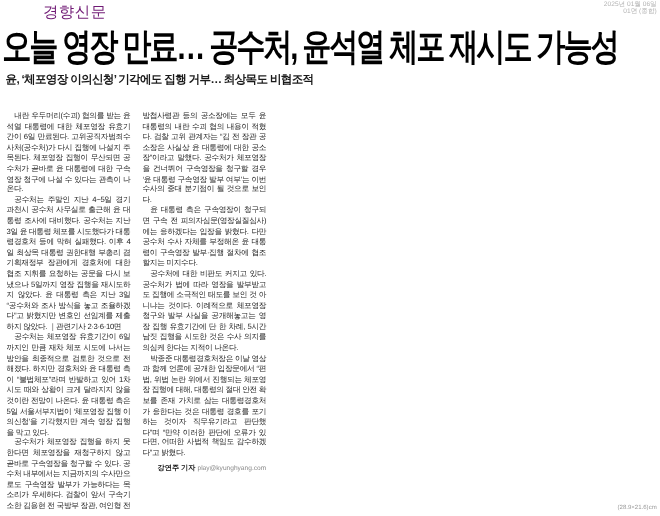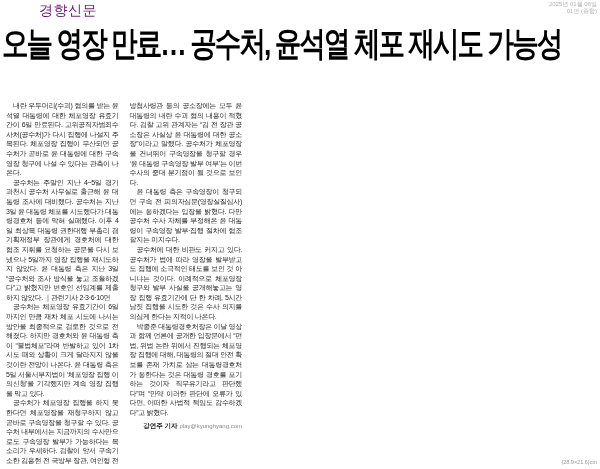--- a/index.html
+++ b/index.html
@@ -44,20 +44,21 @@
   <div class="dateline">
     <div>2025년 01월 06일</div>
     <div>01면 (종합)</div>
   </div>
 
   <div class="headline-wrap">
     <span class="headline">오늘 영장 만료… 공수처, 윤석열 체포 재시도 가능성</span>
   </div>
 
   <div class="subheads">
+      <div class="subhead">윤, ‘체포영장 이의신청’ 기각에도 집행 거부… 최상목도 비협조적</div>
     </div>
 
   <div class="body-cols">
     <div>
         <p class="para">내란 우두머리(수괴) 혐의를 받는 윤석열 대통령에 대한 체포영장 유효기간이 6일 만료된다. 고위공직자범죄수사처(공수처)가 다시 집행에 나설지 주목된다. 체포영장 집행이 무산되면 공수처가 곧바로 윤 대통령에 대한 구속영장 청구에 나설 수 있다는 관측이 나온다.</p>
         <p class="para">공수처는 주말인 지난 4~5일 경기 과천시 공수처 사무실로 출근해 윤 대통령 조사에 대비했다. 공수처는 지난 3일 윤 대통령 체포를 시도했다가 대통령경호처 등에 막혀 실패했다. 이후 4일 최상목 대통령 권한대행 부총리 겸 기획재정부 장관에게 경호처에 대한 협조 지휘를 요청하는 공문을 다시 보냈으나 5일까지 영장 집행을 재시도하지 않았다. 윤 대통령 측은 지난 3일 “공수처와 조사 방식을 놓고 조율하겠다”고 밝혔지만 변호인 선임계를 제출하지 않았다.  ｜관련기사 2·3·6·10면</p>
         <p class="para">공수처는 체포영장 유효기간이 6일까지인 만큼 재차 체포 시도에 나서는 방안을 최종적으로 검토한 것으로 전해졌다. 하지만 경호처와 윤 대통령 측이 “불법체포”라며 반발하고 있어 1차 시도 때와 상황이 크게 달라지지 않을 것이란 전망이 나온다. 윤 대통령 측은 5일 서울서부지법이 ‘체포영장 집행 이의신청’을 기각했지만 계속 영장 집행을 막고 있다.</p>
         <p class="para">공수처가 체포영장 집행을 하지 못한다면 체포영장을 재청구하지 않고 곧바로 구속영장을 청구할 수 있다. 공수처 내부에서는 지금까지의 수사만으로도 구속영장 발부가 가능하다는 목소리가 우세하다. 검찰이 앞서 구속기소한 김용현 전 국방부 장관, 여인형 전 방첩사령관 등의 공소장에는 모두 윤 대통령의 내란 수괴 혐의 내용이 적혔다. 검찰 고위 관계자는 “김 전 장관 공소장은 사실상 윤 대통령에 대한 공소장”이라고 말했다. 공수처가 체포영장을 건너뛰어 구속영장을 청구할 경우 ‘윤 대통령 구속영장 발부 여부’는 이번 수사의 중대 분기점이 될 것으로 보인다.</p>
         <p class="para">윤 대통령 측은 구속영장이 청구되면 구속 전 피의자심문(영장실질심사)에는 응하겠다는 입장을 밝혔다. 다만 공수처 수사 자체를 부정해온 윤 대통령이 구속영장 발부·집행 절차에 협조할지는 미지수다.</p>
         <p class="para">공수처에 대한 비판도 커지고 있다. 공수처가 법에 따라 영장을 발부받고도 집행에 소극적인 태도를 보인 것 아니냐는 것이다. 이례적으로 체포영장 청구와 발부 사실을 공개해놓고는 영장 집행 유효기간에 단 한 차례, 5시간 남짓 집행을 시도한 것은 수사 의지를 의심케 한다는 지적이 나온다.</p>

